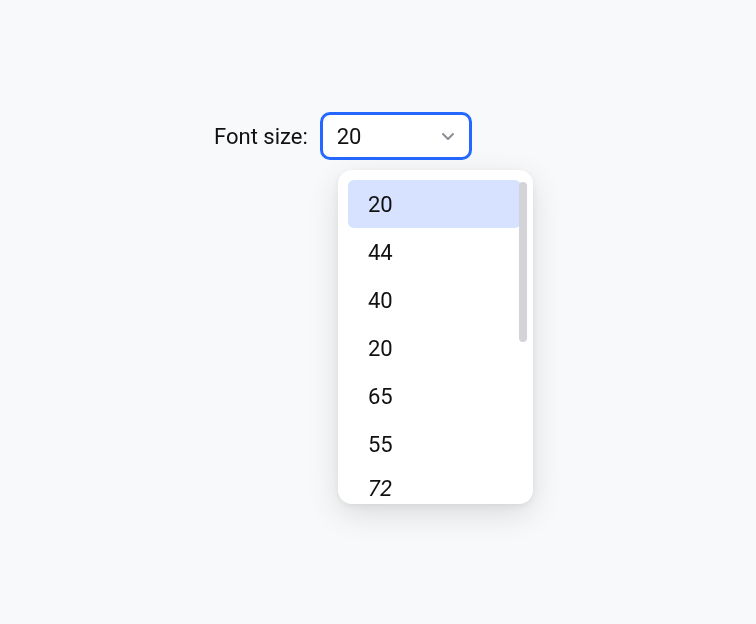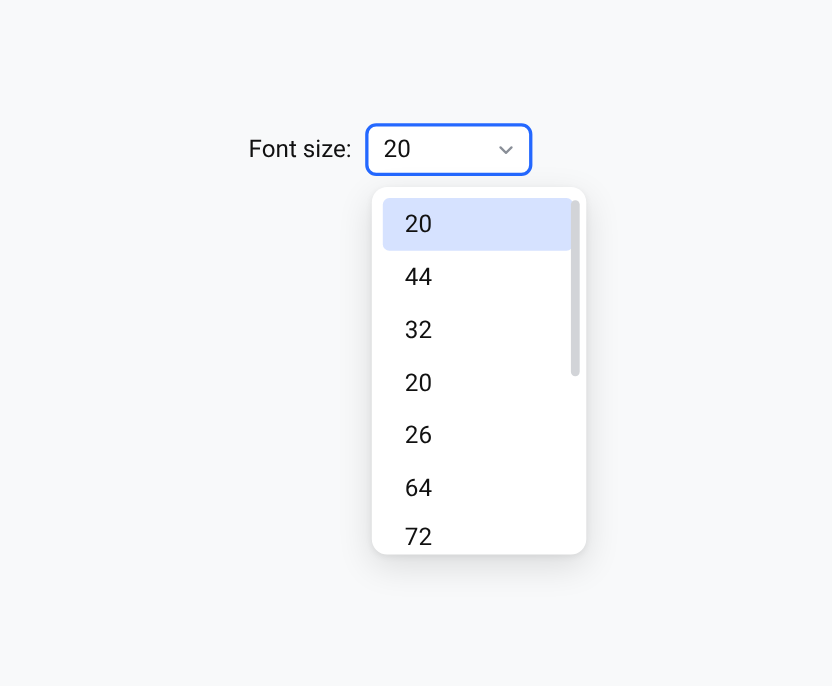--- a/index.html
+++ b/index.html
@@ -6,21 +6,21 @@
     body {
       width: 756px;
       height: 624px;
       background: #f8f9fa;
       font-family: -apple-system, BlinkMacSystemFont, "Segoe UI", Roboto, sans-serif;
       position: relative;
     }
     .form-row {
       position: absolute;
       top: 112px;
-      left: 226px;
+      left: 214px;
       display: flex;
       align-items: center;
       gap: 12px;
     }
     .label {
       font-size: 22px;
       color: #111;
     }
     .combobox {
       position: relative;
@@ -75,20 +75,21 @@
       cursor: pointer;
     }
     .option.selected {
       background: #d6e2ff;
     }
     .option.cut {
       height: 34px;
       align-items: flex-start;
       padding-top: 8px;
       overflow: hidden;
+      font-style: italic;
     }
     .scrollbar-track {
       position: absolute;
       top: 12px;
       right: 6px;
       width: 8px;
       height: 160px;
       background: #d2d4d8;
       border-radius: 4px;
     }
@@ -105,20 +106,20 @@
         <polyline points="3 6 8 11 13 6"></polyline>
       </svg>
     </span>
   </div>
 </div>
 
 <div class="dropdown">
   <div class="dropdown-inner">
     <div class="option selected">20</div>
     <div class="option">44</div>
-    <div class="option">32</div>
+    <div class="option">40</div>
     <div class="option">20</div>
-    <div class="option">26</div>
-    <div class="option">64</div>
+    <div class="option">65</div>
+    <div class="option">55</div>
     <div class="option cut">72</div>
   </div>
   <div class="scrollbar-track"></div>
 </div>
 
 </body></html>

